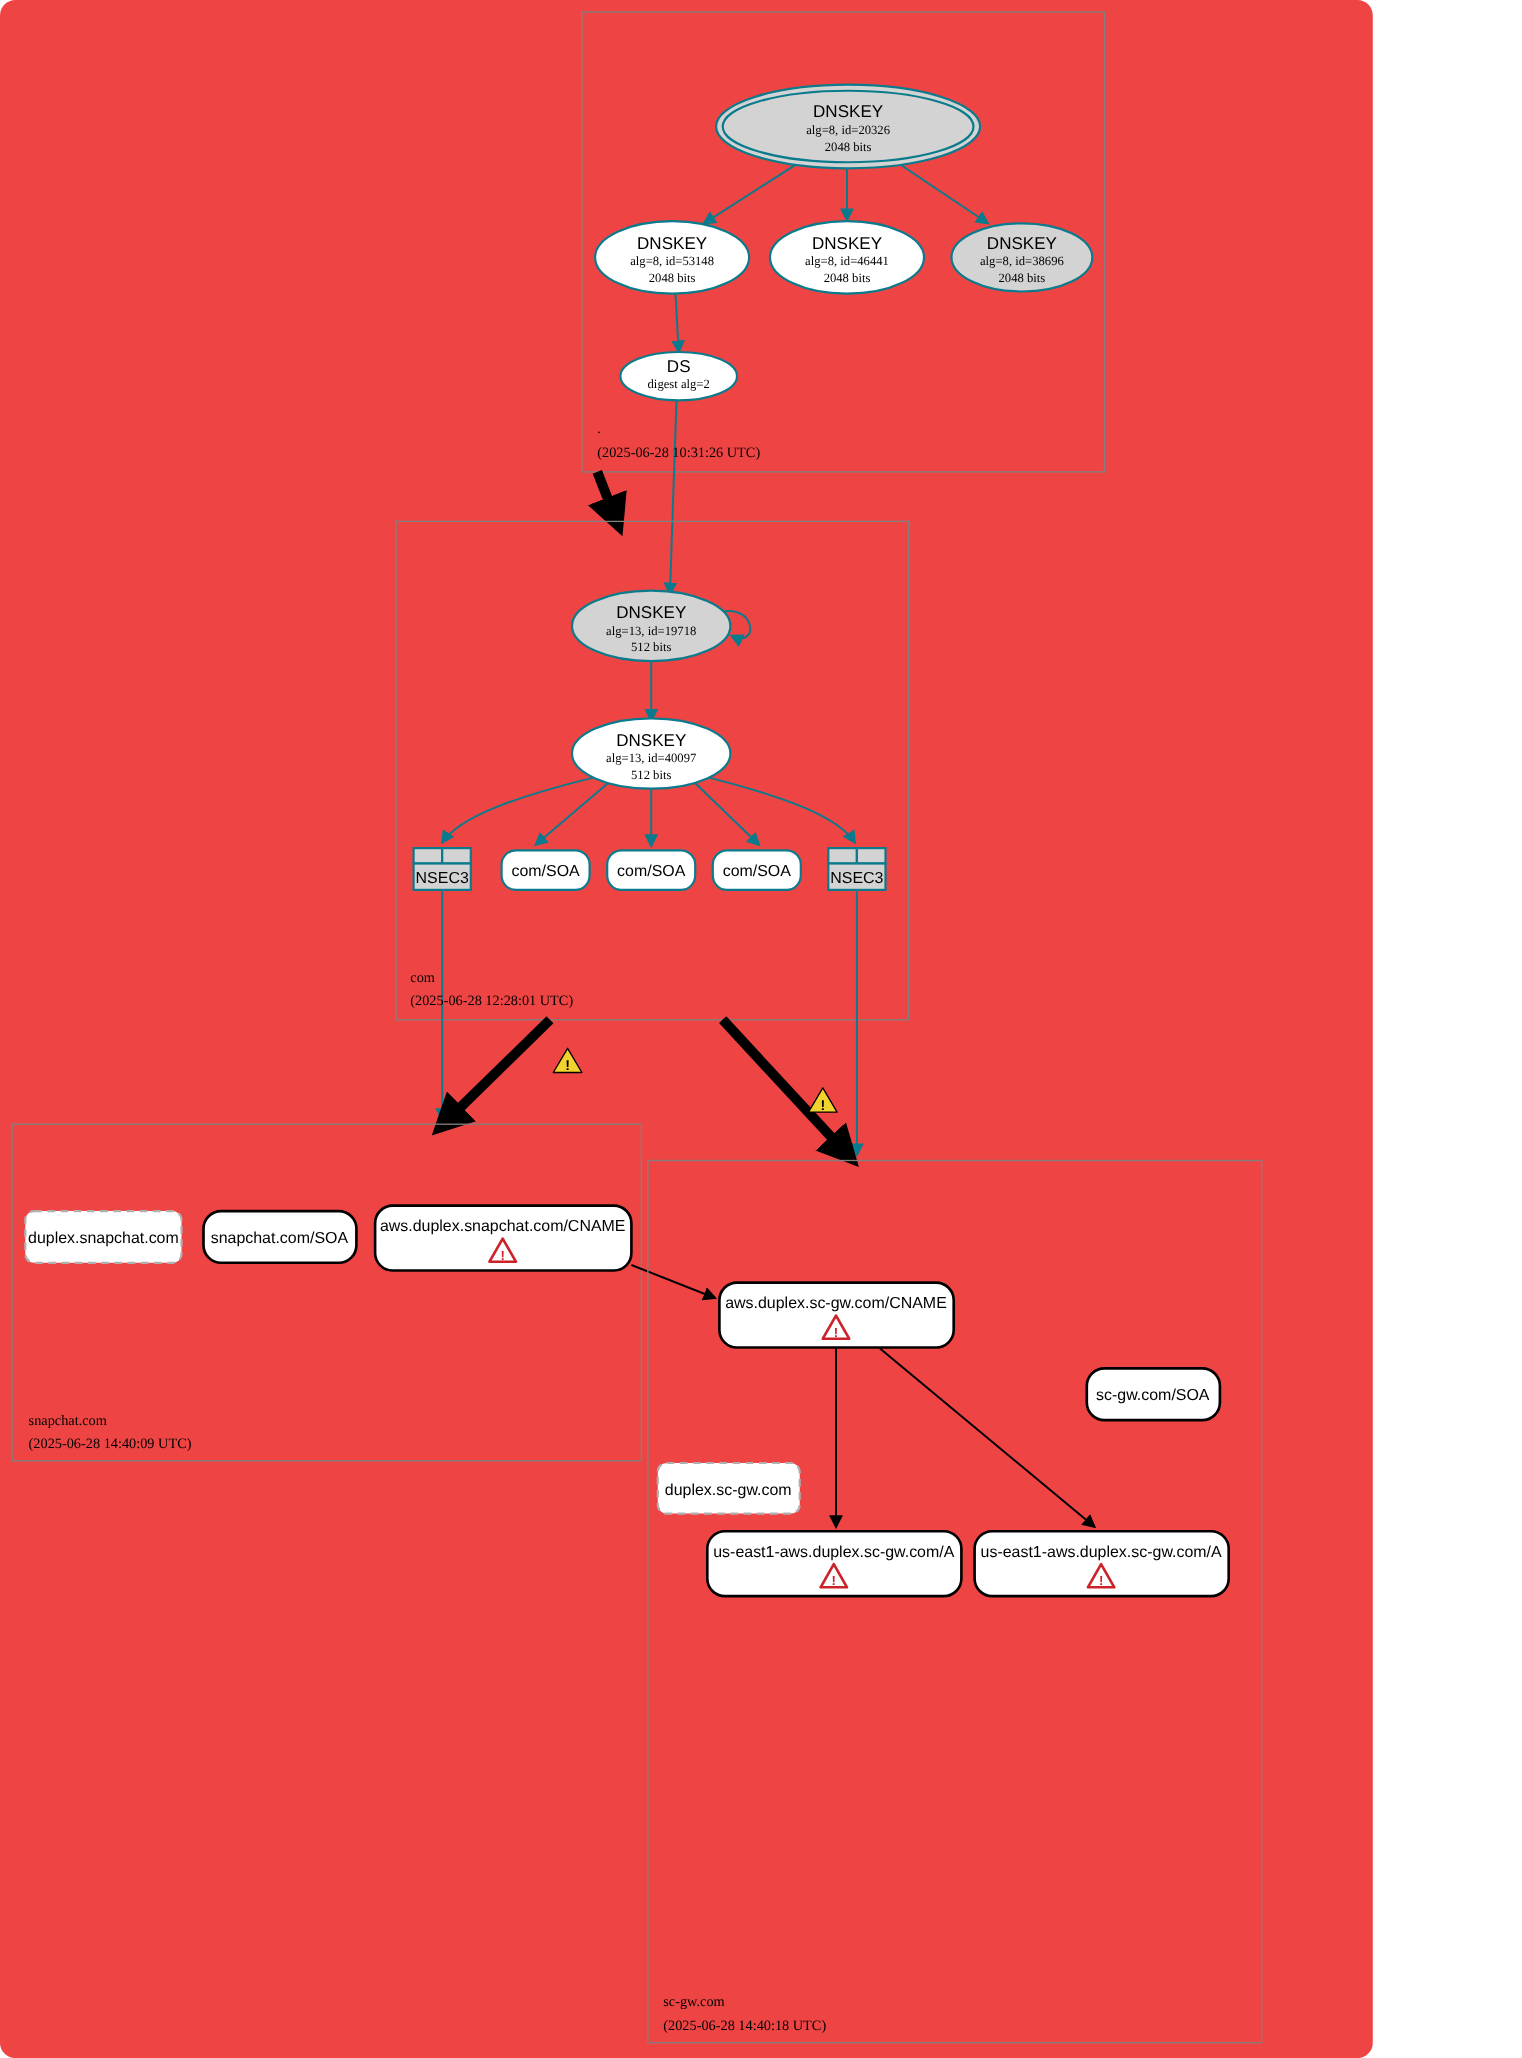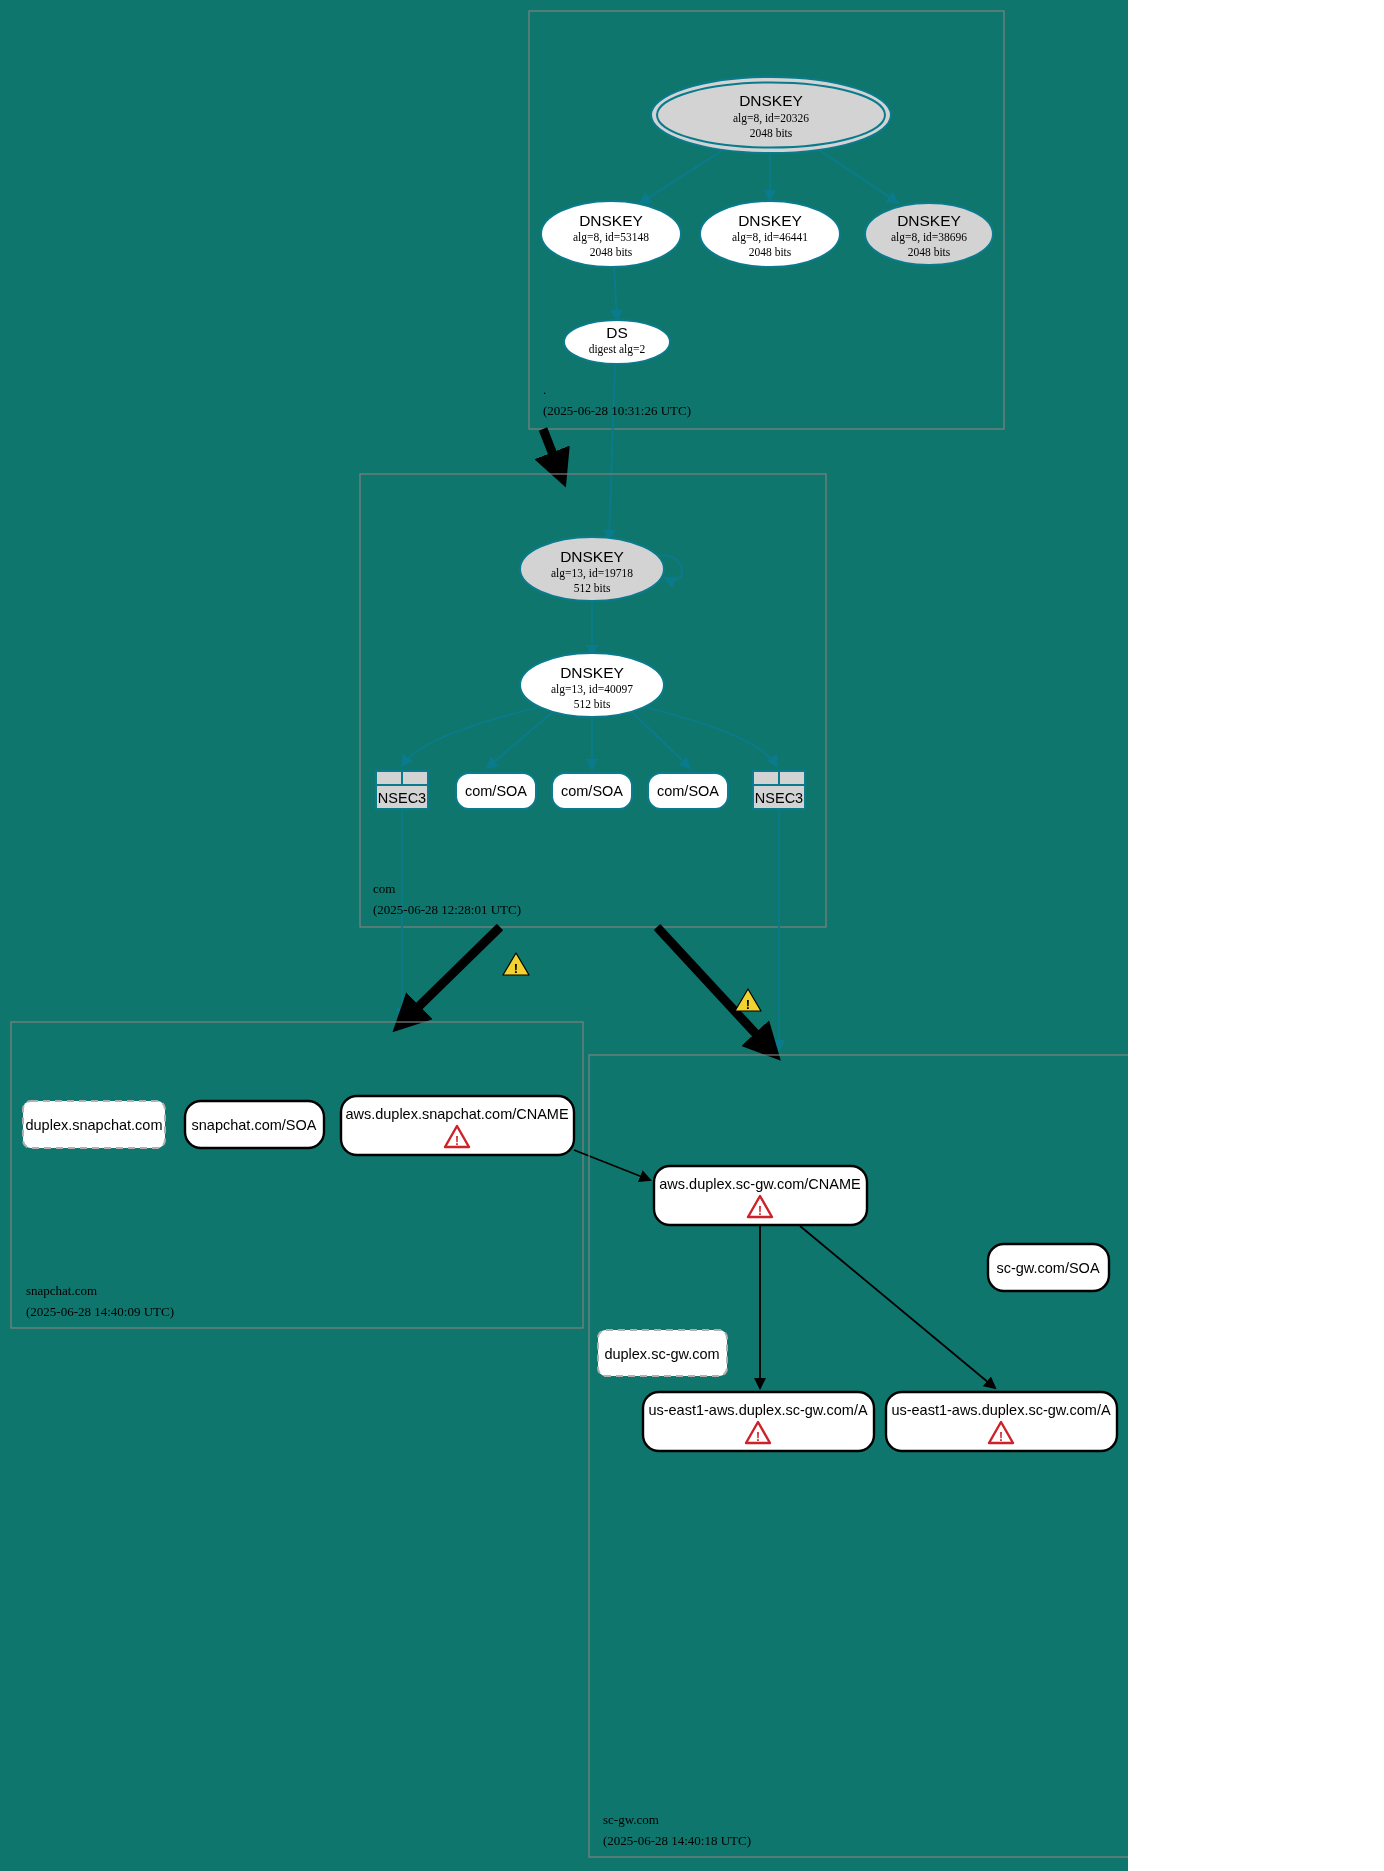--- a/index.html
+++ b/index.html
@@ -1,17 +1,17 @@
 <!DOCTYPE html>
 <html><head>
 <meta charset="utf-8">
 <style>
   html,body{margin:0;padding:0;background:#ffffff;}
   body{font-family:"Liberation Sans", sans-serif;}
-  #stage{position:relative;width:1128px;height:1871px;background:#0f766e;overflow:hidden;}
+  #stage{position:relative;width:1248px;height:1871px;background:#ef4444;overflow:hidden;border-radius:14px;}
   svg#canvas{position:absolute;left:0;top:0;width:1384px;height:1871px;}
   .zone-rect{fill:none;stroke:#808080;stroke-width:1.2;}
   .edge{fill:none;stroke:#0a7b8c;stroke-width:1.8;}
   .edge-black{fill:none;stroke:#000000;stroke-width:1.8;}
   .edge-thick{fill:none;stroke:#000000;stroke-width:9;}
   .node-ell{stroke:#0a7b8c;stroke-width:2;}
   .fill-gray{fill:#d3d3d3;}
   .fill-white{fill:#ffffff;}
   .rr-box{fill:#ffffff;stroke:#0a7b8c;stroke-width:2;}
   .rr-box-black{fill:#ffffff;stroke:#000000;stroke-width:2.4;}

